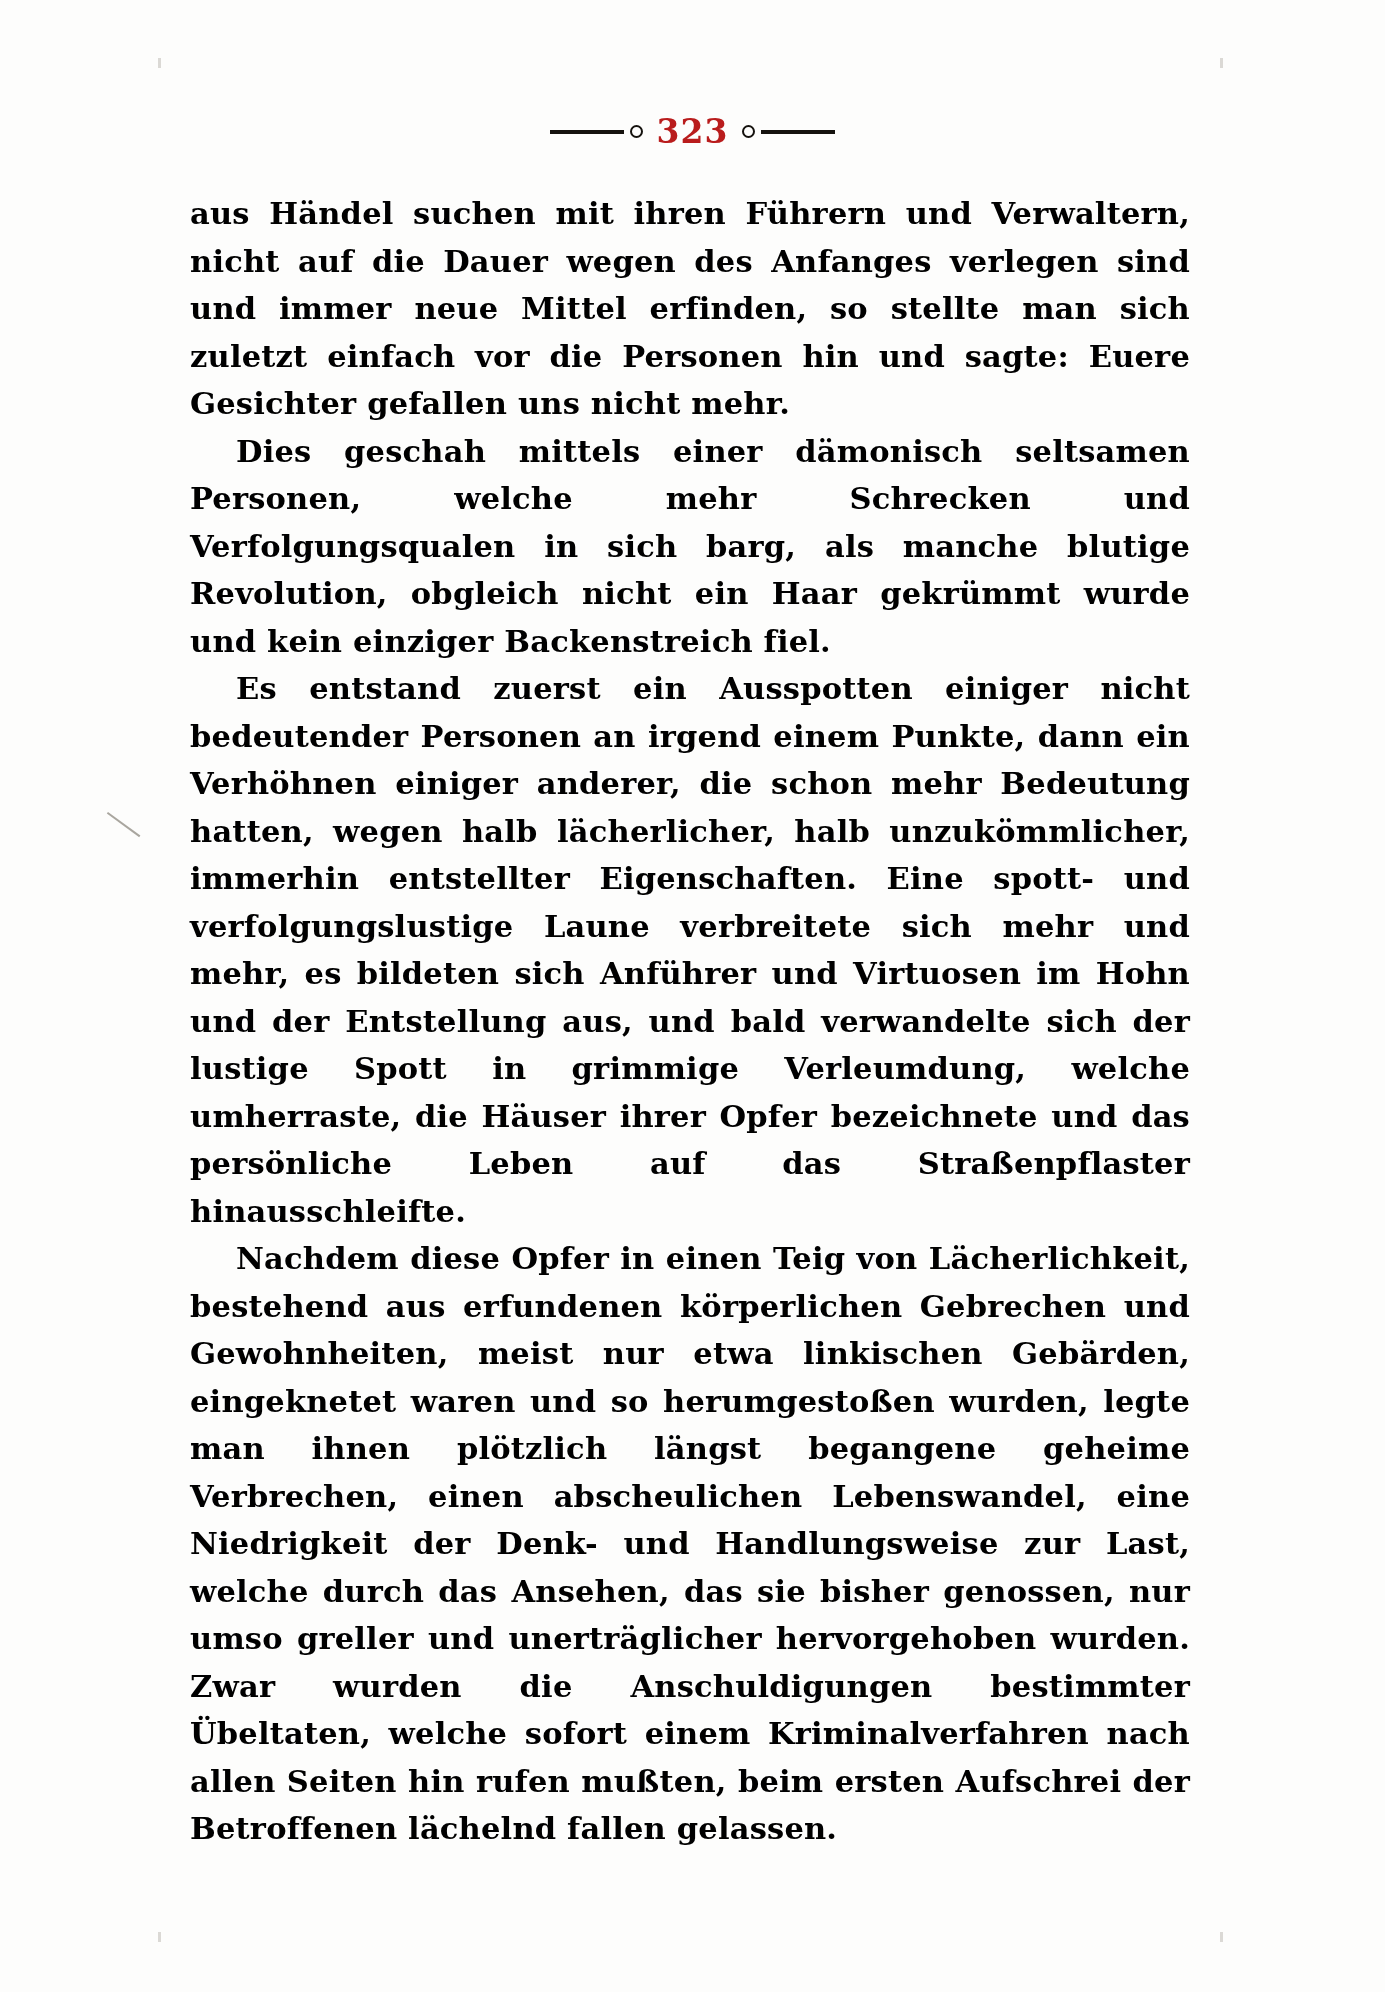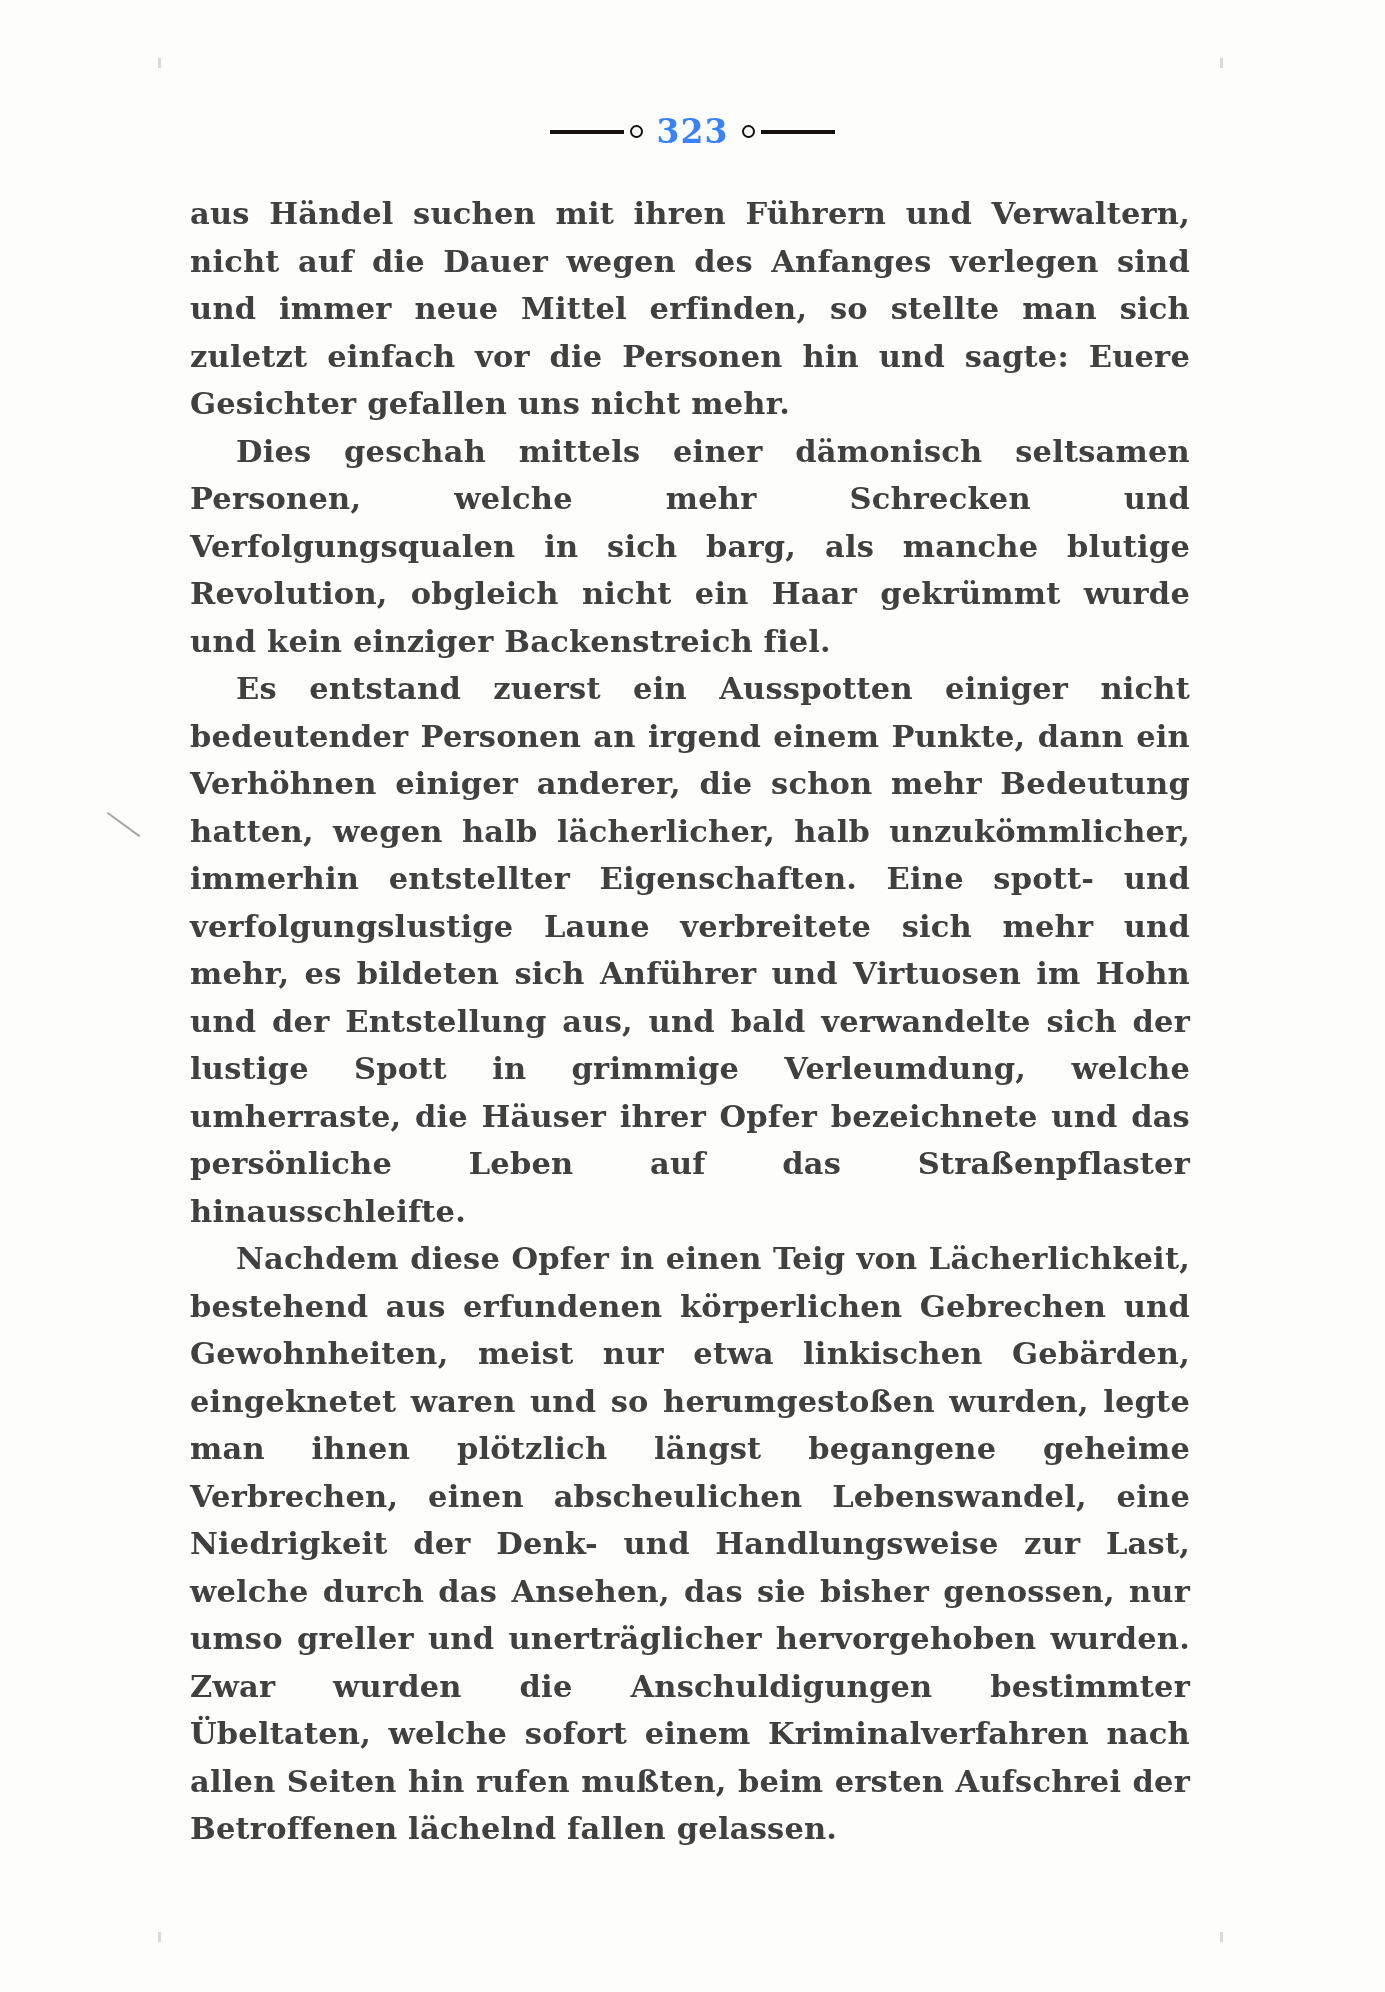--- a/index.html
+++ b/index.html
@@ -34,21 +34,21 @@
     display: flex;
     justify-content: center;
     align-items: center;
     gap: 14px;
   }
   .pagenum {
     font-family: "DejaVu Serif", serif;
     font-weight: bold;
     font-size: 33px;
     letter-spacing: 1px;
-    color: #3b82f6;
+    color: #b91c1c;
   }
   .rule-left, .rule-right {
     display: flex;
     align-items: center;
     gap: 6px;
   }
   .rule-line {
     display: block;
     width: 74px;
     height: 4px;
@@ -65,21 +65,21 @@
 
   
   .textblock {
     position: absolute;
     left: 190px;
     top: 190px;
     width: 1000px;
     font-family: "DejaVu Serif", serif;
     font-size: 30.5px;
     line-height: 47.5px;
-    color: #404040;
+    color: #000000;
     text-align: justify;
     text-justify: inter-word;
     font-weight: 600;
     letter-spacing: 0.2px;
   }
   .para {
     margin: 0;
     text-indent: 46px;
     text-align: justify;
   }

